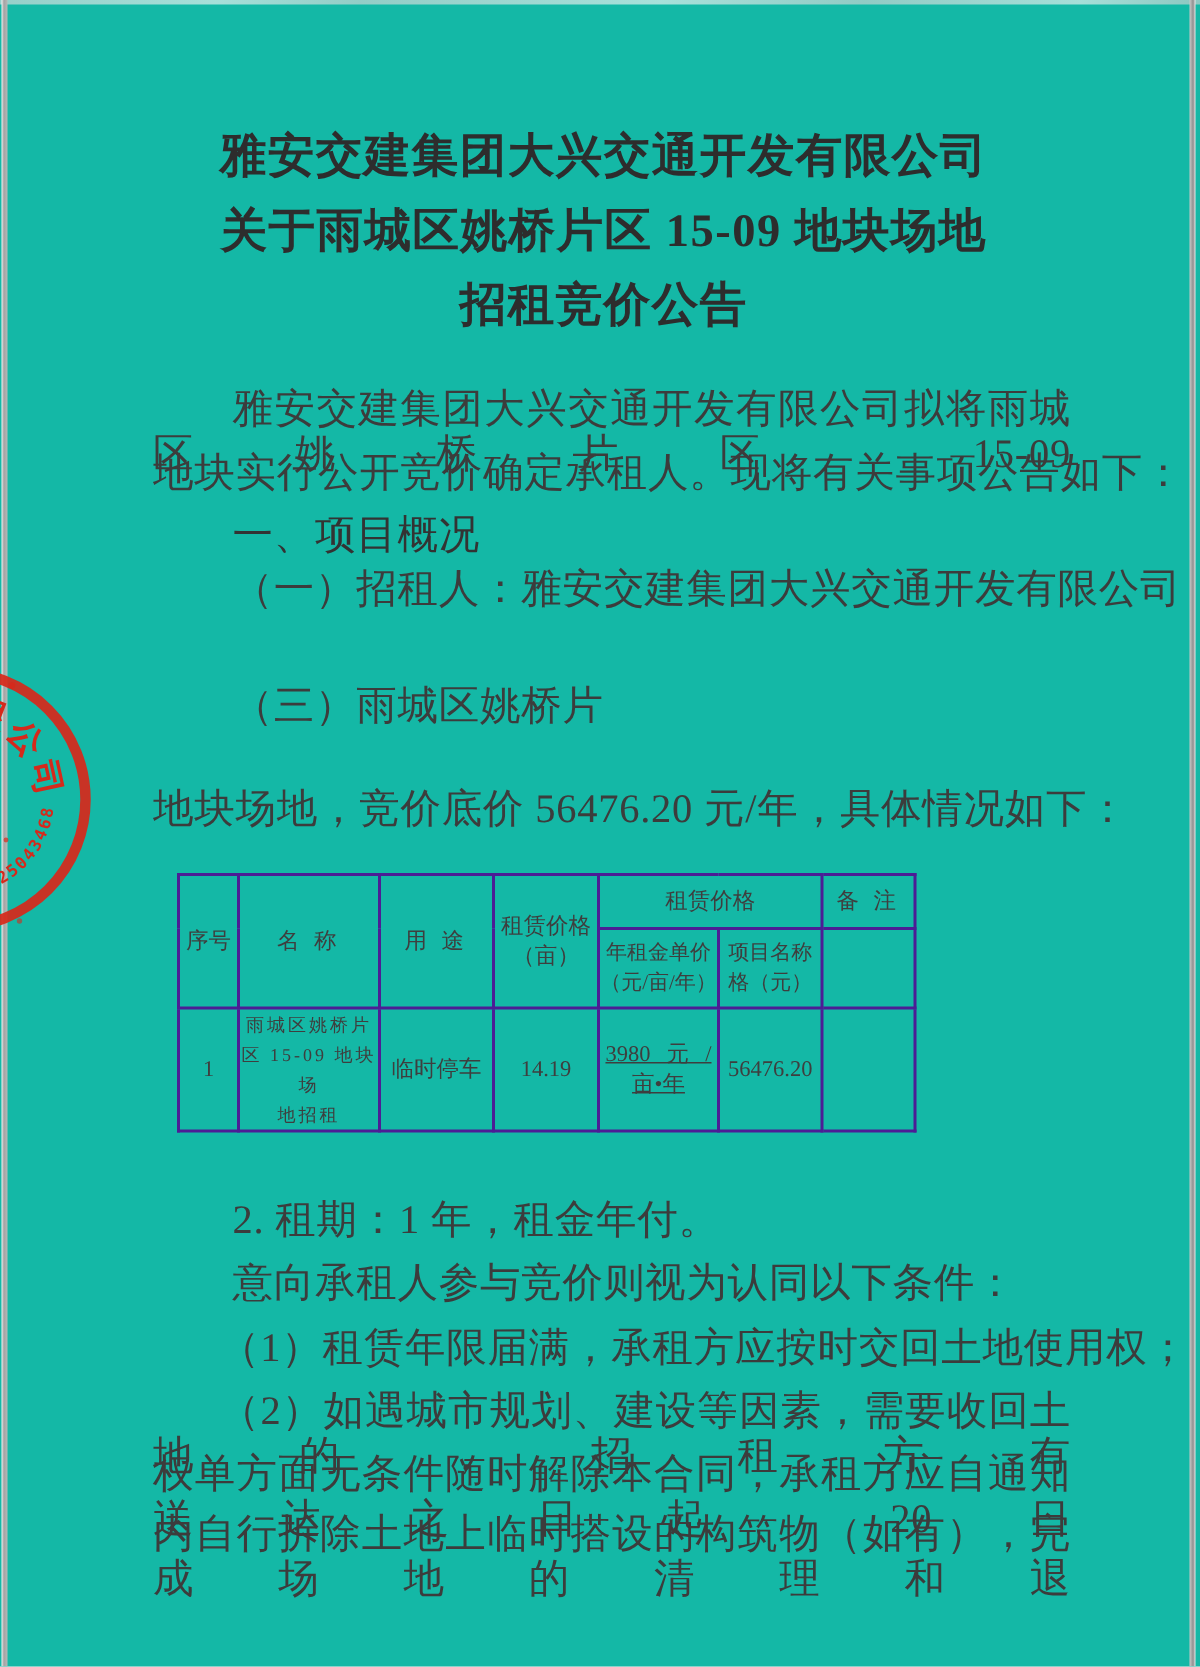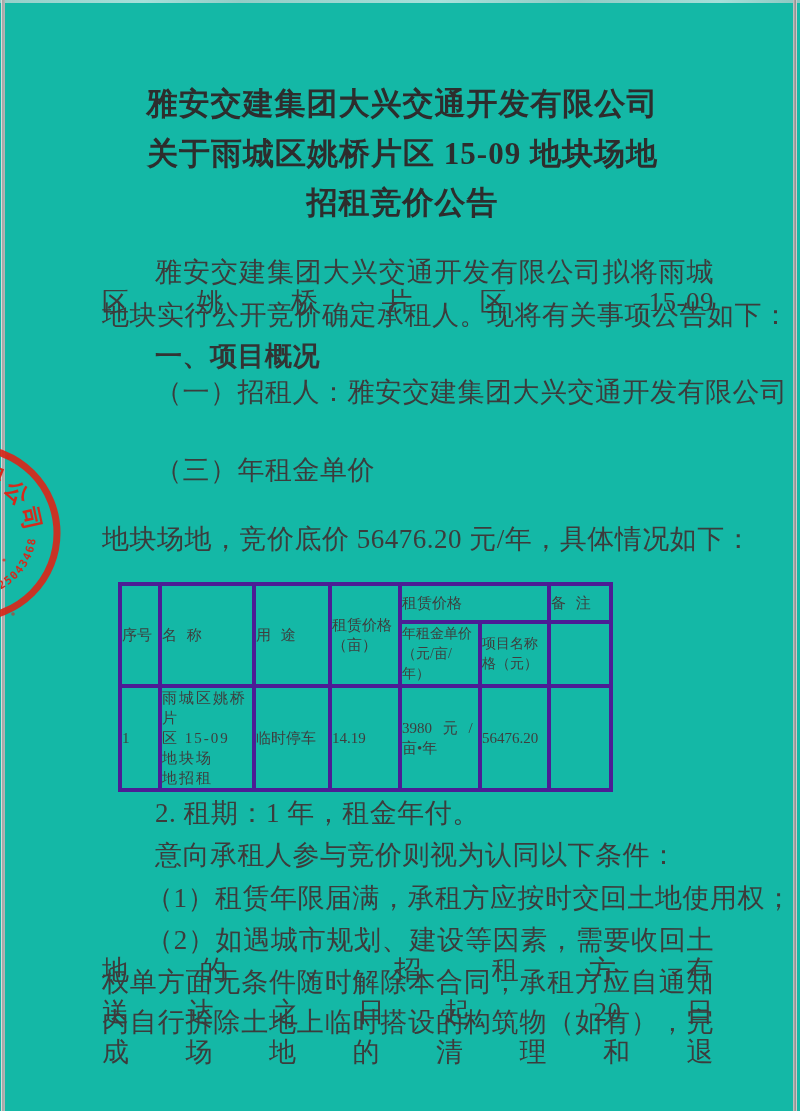--- a/index.html
+++ b/index.html
@@ -23,41 +23,41 @@
   }
   .t0{top:86px}.t1{top:136px}.t2{top:185px}
   
   .bl{
     position:absolute;left:102px;width:612px;font-size:27px;line-height:30px;
     letter-spacing:.5px;white-space:nowrap;color:#3c3c3c;
   }
   .bl.just{white-space:normal;text-align:justify;text-align-last:justify;}
   .ind{text-indent:53px;}
   .ind2{text-indent:44px;}
-  .bold{font-weight:700;color:#333;}
+  .bold{font-weight:400;color:#333;}
   .y-p1a{top:257px}.y-p1b{top:300px}.y-h1{top:341px}
   .y-i1{top:377px}.y-i2{top:419px}.y-i3{top:455px}
   .y-p2a{top:488px}.y-p2b{top:524px}
   .y-p3{top:798px}.y-p4{top:840px}.y-p5{top:883px}
   .y-p6a{top:925px}.y-p6b{top:967px}.y-p6c{top:1007px}
   
   table.info{
     position:absolute;left:118px;top:582px;border-collapse:collapse;table-layout:fixed;
     width:491px;font-size:15px;color:#3e3e3e;
   }
-  table.info td{border:4px solid #4c1d95;padding:0;vertical-align:middle;line-height:20px;}
+  table.info td{border:2px solid #4c1d95;padding:0;vertical-align:middle;text-align:center;line-height:20px;}
   td.h-top{height:34px;}
   td.h-sub{height:51px;font-size:14px;line-height:19px;}
   td.body-row{height:80px;}
   td.lpad{text-align:left;padding-left:7px;padding-right:4px;}
   td.vtop{vertical-align:top;padding-top:8px;}
   .sp3{letter-spacing:3px;}
   .area-cell{line-height:44px;}
-  .name-cell{letter-spacing:2px;line-height:24px;font-size:15px;}
-  .unit-cell{line-height:27px;}
+  .name-cell{letter-spacing:2px;line-height:24px;font-size:12px;}
+  .unit-cell{line-height:27px;text-decoration:underline;}
   .unit-top{word-spacing:7px;}
   
   .seal{position:absolute;left:0;top:438px;width:100px;height:190px;pointer-events:none;}
 </style>
 </head>
 <body>
 
 <div class="page">
 
   <div class="smudge"></div>
@@ -65,21 +65,21 @@
   <div class="edge right"></div>
 
   <div class="title-line t0">雅安交建集团大兴交通开发有限公司</div>
   <div class="title-line t1">关于雨城区姚桥片区 15-09 地块场地</div>
   <div class="title-line t2">招租竞价公告</div>
 
   <div class="bl just ind y-p1a">雅安交建集团大兴交通开发有限公司拟将雨城区姚桥片区 15-09</div>
   <div class="bl y-p1b">地块实行公开竞价确定承租人。现将有关事项公告如下：</div>
   <div class="bl bold ind y-h1">一、项目概况</div>
   <div class="bl ind y-i1">（一）招租人：雅安交建集团大兴交通开发有限公司</div>
-  <div class="bl ind y-i3">（三）年租金单价</div>
+  <div class="bl ind y-i3">（三）雨城区姚桥片</div>
   <div class="bl y-p2b">地块场地，竞价底价 56476.20 元/年，具体情况如下：</div>
   <div class="bl ind y-p3">2. 租期：1 年，租金年付。</div>
   <div class="bl ind y-p4">意向承租人参与竞价则视为认同以下条件：</div>
   <div class="bl ind2 y-p5">（1）租赁年限届满，承租方应按时交回土地使用权；</div>
   <div class="bl just ind2 y-p6a">（2）如遇城市规划、建设等因素，需要收回土地的，招租方有</div>
   <div class="bl just y-p6b">权单方面无条件随时解除本合同，承租方应自通知送达之日起 20 日</div>
   <div class="bl just y-p6c">内自行拆除土地上临时搭设的构筑物（如有），完成场地的清理和退</div>
 
   <table class="info">
     <colgroup>

